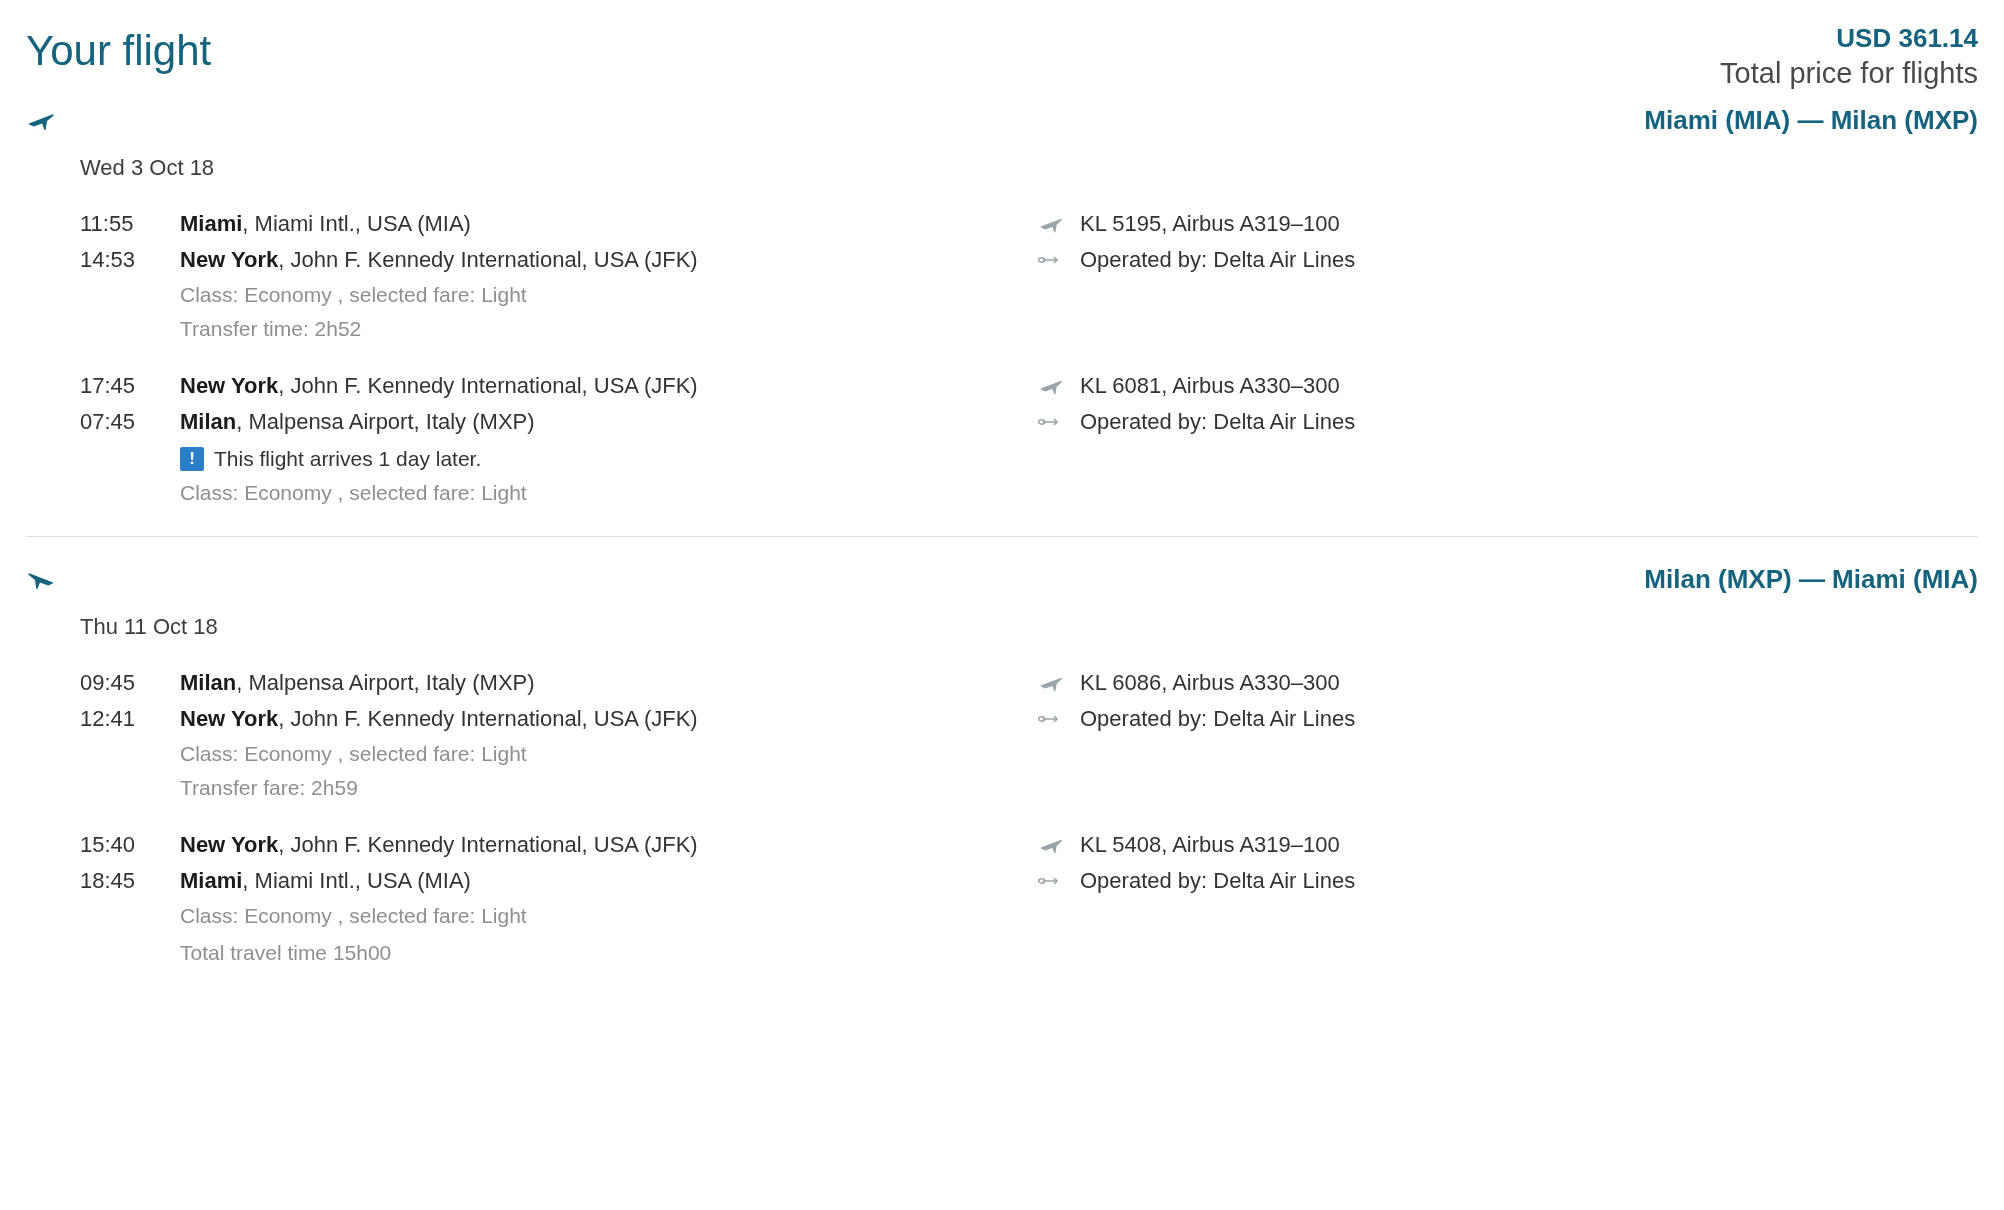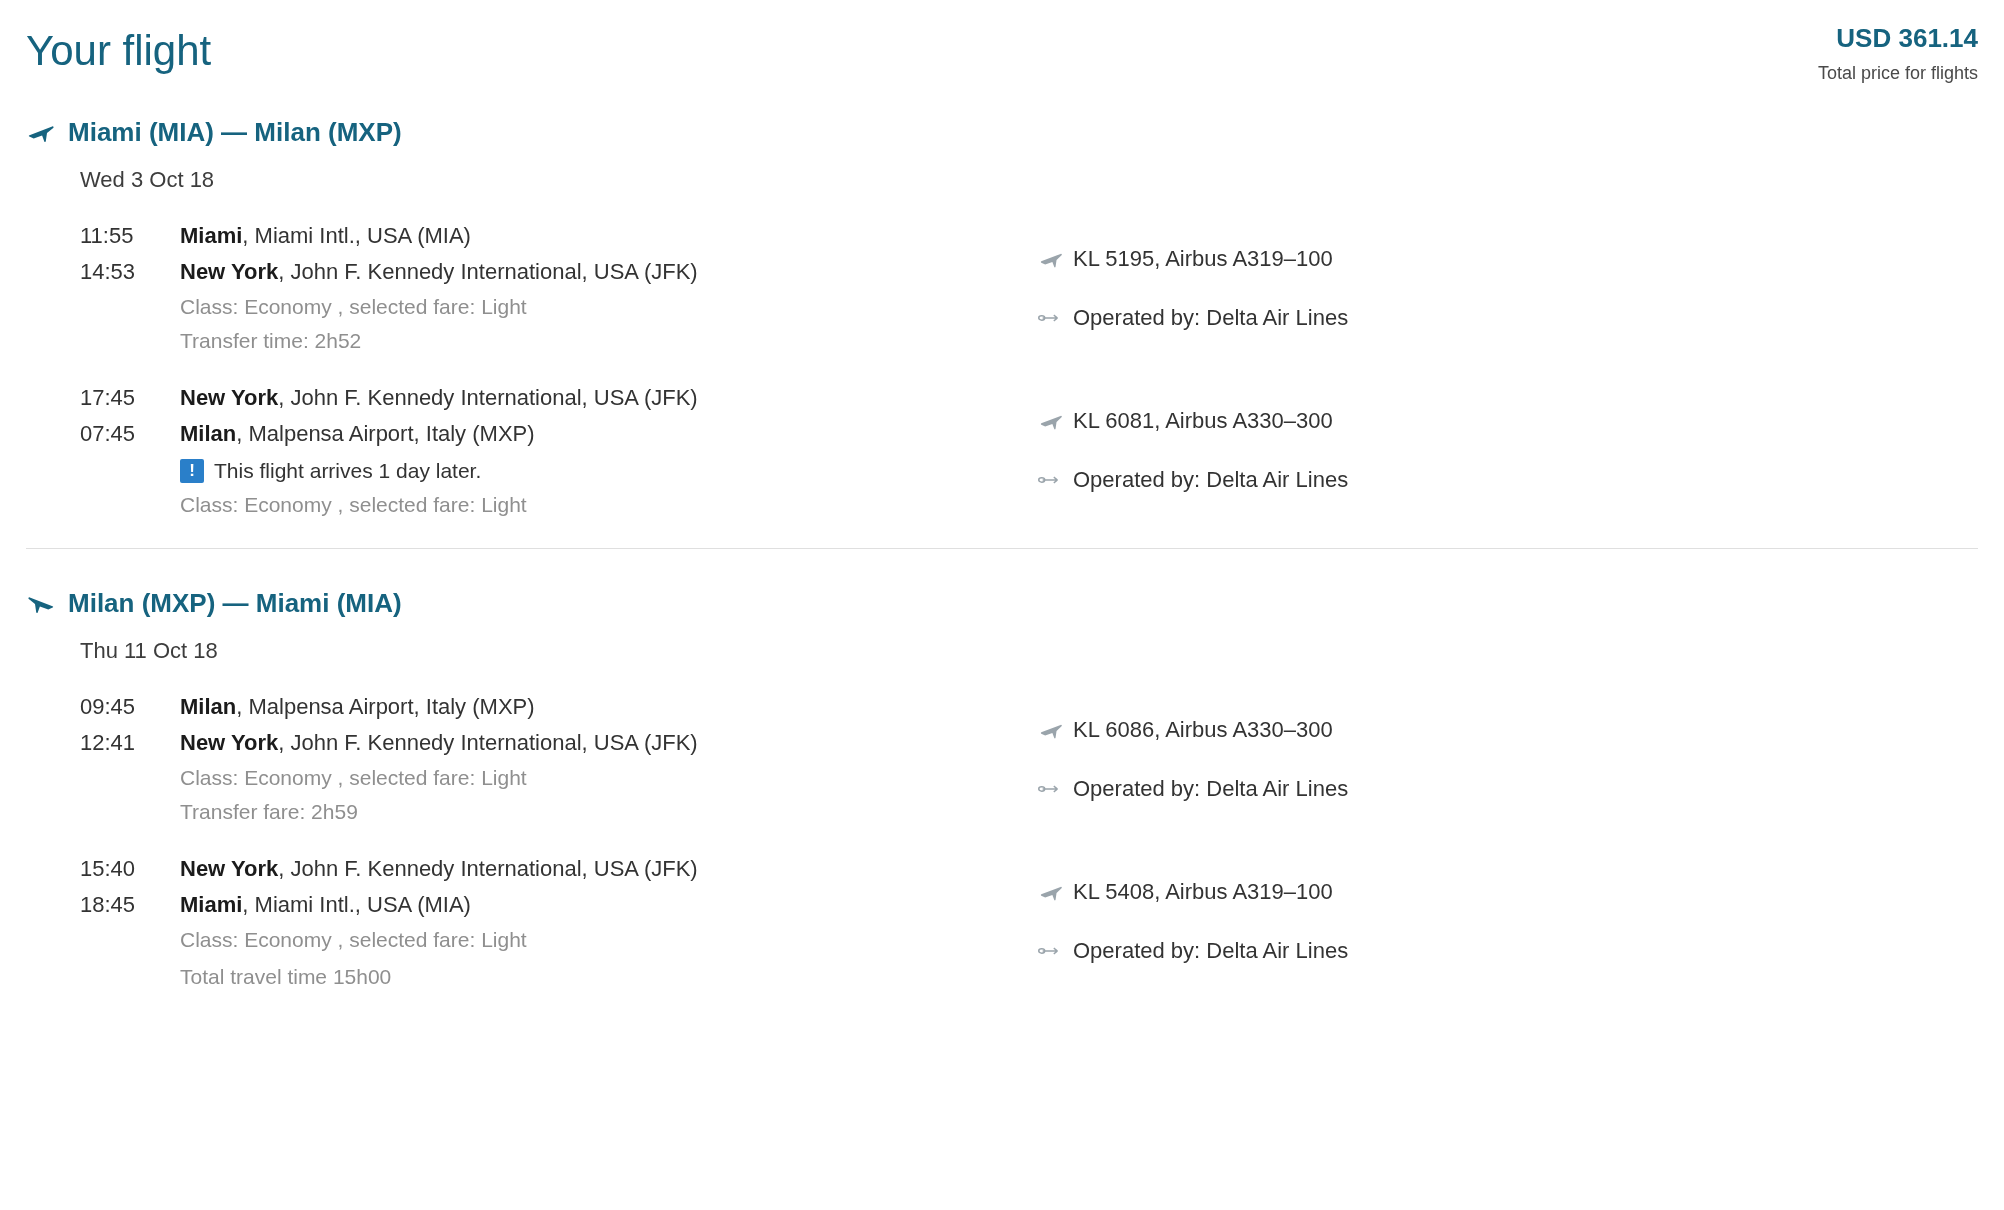--- a/index.html
+++ b/index.html
@@ -40,40 +40,41 @@
     text-align: right;
     padding-top: 8px;
   }
   .price-total {
     font-size: 26px;
     font-weight: bold;
     color: #16637f;
     line-height: 32px;
   }
   .price-caption {
-    font-size: 18px;
+    font-size: 29px;
     color: #4a4a4a;
     line-height: 30px;
     margin-top: 4px;
   }
 
   
   .itinerary {
     padding-bottom: 6px;
   }
   .itinerary + .itinerary {
     border-top: 1px solid #dfdfdf;
     margin-top: 8px;
     padding-top: 18px;
   }
   .route-head {
     display: flex;
     align-items: center;
     gap: 12px;
-    margin-top: 20px;
+    margin-top: 8px;
+    justify-content: space-between;
   }
   .route-icon {
     width: 30px;
     height: 26px;
     flex: 0 0 auto;
     color: #16637f;
     display: inline-flex;
     align-items: center;
     justify-content: center;
   }
@@ -162,23 +163,22 @@
     line-height: 40px;
   }
 
   .seg-right {
     flex: 1 1 auto;
     padding-top: 0;
   }
   .carrier-row {
     display: flex;
     align-items: center;
-    gap: 7px;
+    gap: 14px;
     line-height: 36px;
-    margin-top: 23px;
   }
   .carrier-icon {
     width: 30px;
     flex: 0 0 30px;
     color: #9aa4ab;
     display: inline-flex;
     align-items: center;
     justify-content: center;
   }
   .carrier-text {

